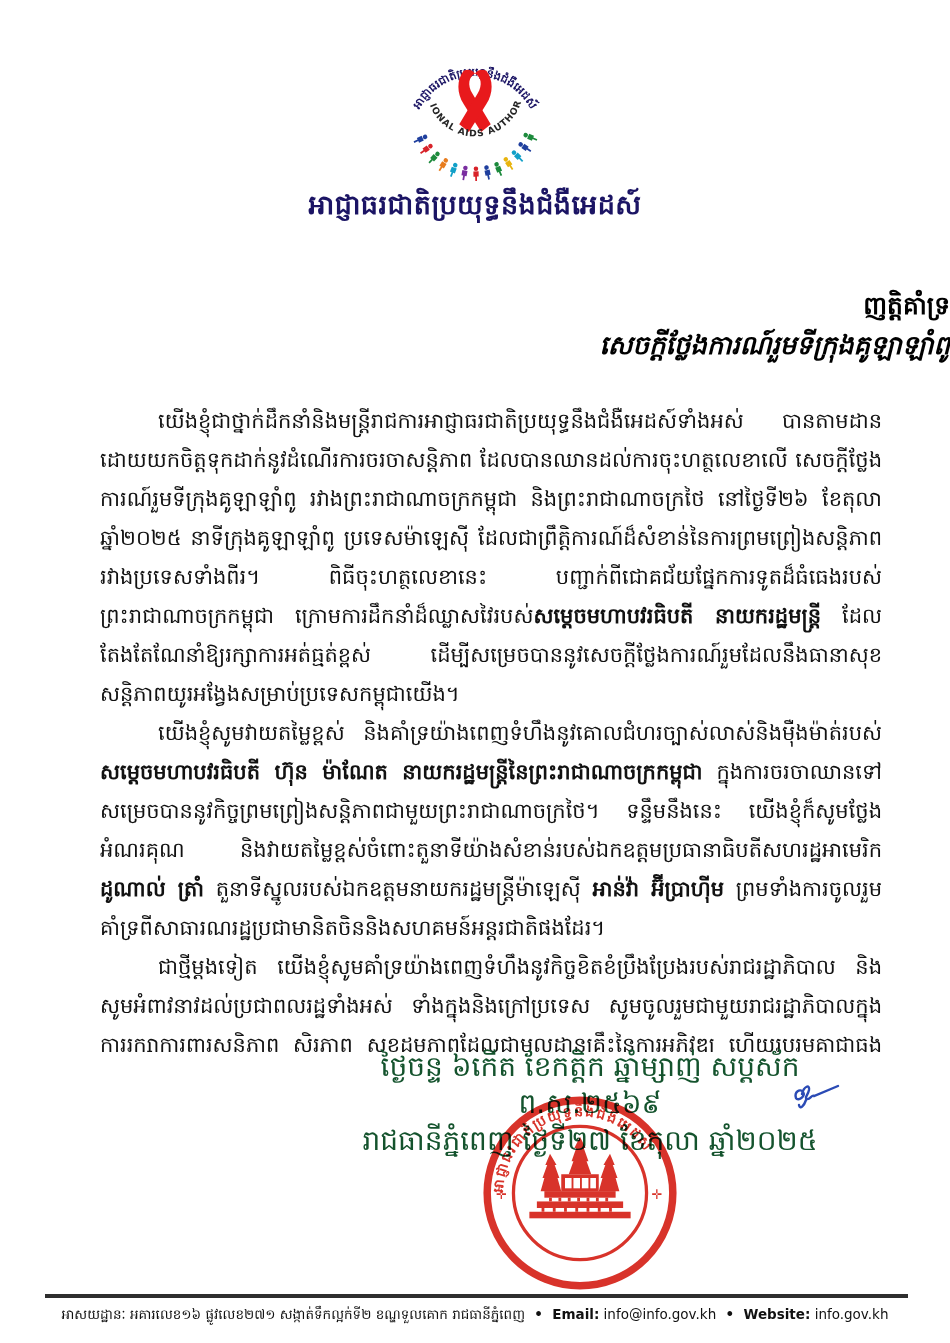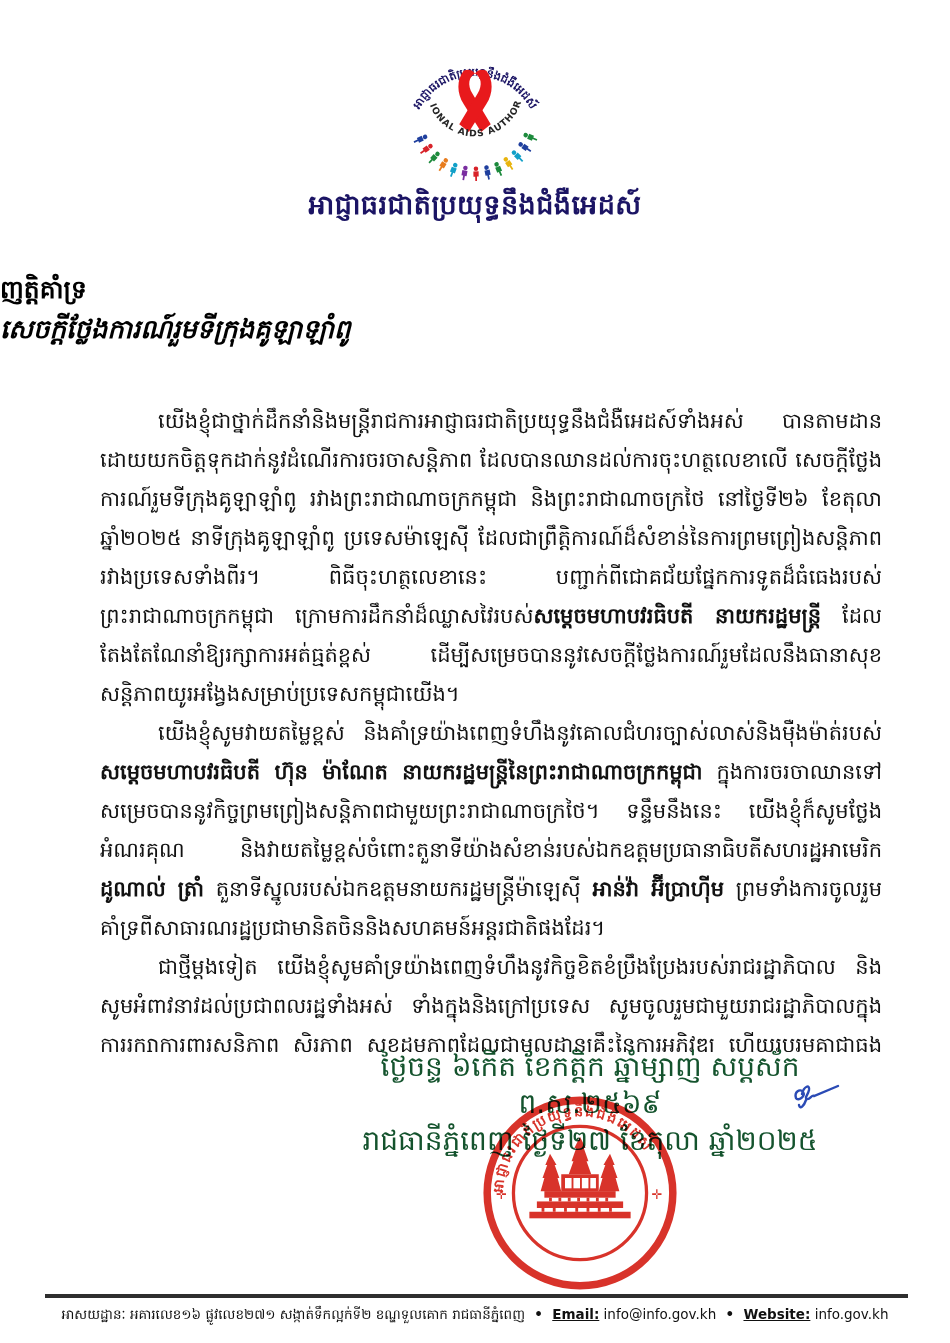--- a/index.html
+++ b/index.html
@@ -14,22 +14,22 @@
   
   .logo-wrap{position:absolute;top:48px;left:50%;transform:translateX(-50%);}
   
   .org-name{
     position:absolute;top:188px;left:0;width:100%;
     text-align:center;font-weight:bold;font-size:27px;
     letter-spacing:.5px;
   }
   
   .title-block{
-    position:absolute;top:270px;left:0;width:100%;
-    text-align:left;font-weight:bold;color:#000;
+    position:absolute;top:286px;left:0;width:100%;
+    text-align:right;font-weight:bold;color:#000;
   }
   .title-block .t1{font-size:25px;line-height:40px;}
   .title-block .t2{font-size:26px;line-height:38px;font-style:italic;}
   .title-block .t3{font-size:26px;line-height:38px;}
   
   .body-block{
     position:absolute;top:402px;left:100px;width:782px;height:650px;
     overflow:hidden;
     font-size:21px;line-height:39px;text-align:justify;
   }
@@ -50,21 +50,21 @@
   .footer-line{
     position:absolute;top:1294px;left:45px;right:42px;height:4px;
     background:#2e2e2e;
   }
   .footer-text{
     position:absolute;top:1306px;left:0;width:100%;
     text-align:center;font-size:13.5px;color:#111;
     white-space:nowrap;
   }
   .footer-text .sep{margin:0 5px;font-weight:bold;}
-  .footer-text .lbl{font-weight:bold;text-decoration:underline;}
+  .footer-text .lbl{font-weight:bold;}
 </style>
 </head>
 <body>
 
 <div class="page">
 
   <div class="logo-wrap">
     <svg width="170" height="140" viewBox="0 0 170 160">
       <defs>
         <path id="arcTopKh" d="M 14,92 A 72,72 0 0 1 156,92"></path>

